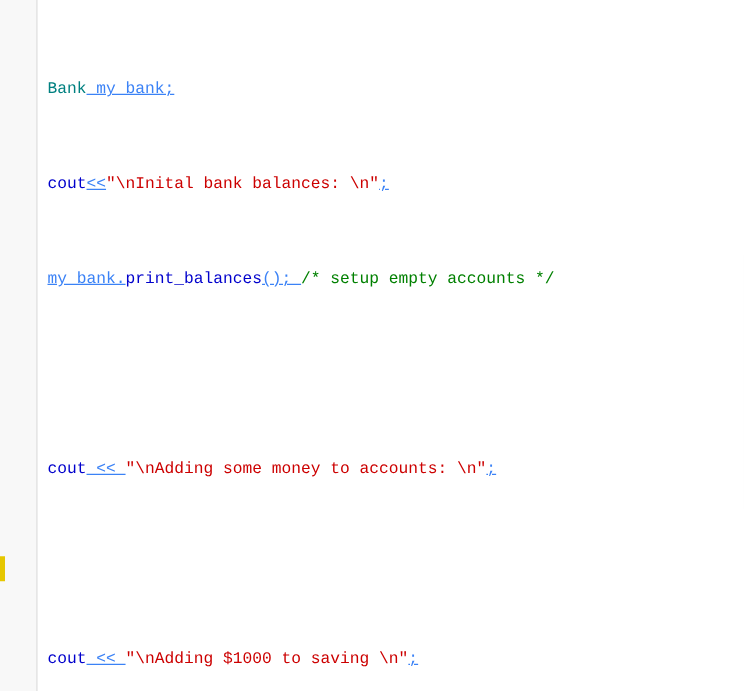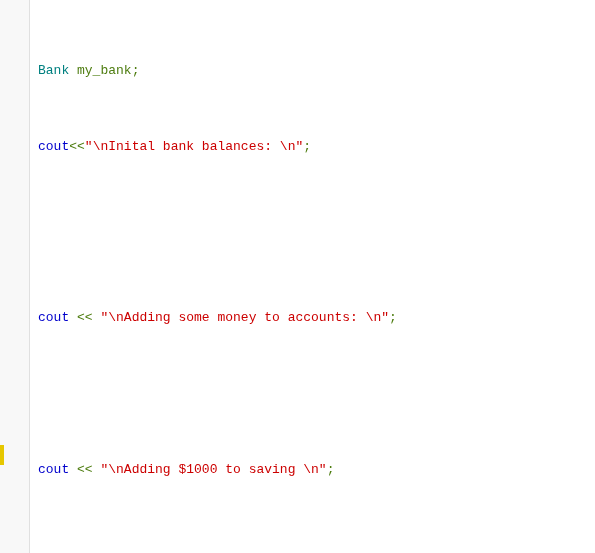--- a/index.html
+++ b/index.html
@@ -38,39 +38,40 @@
       padding: 4px 8px;
       line-height: 19px;
       white-space: pre;
       overflow: hidden;
     }
     .line {
       display: block;
       line-height: 19px;
     }
     
-    .c-default { color: #4d7c0f; }
+    .c-default { color: #3b82f6; text-decoration: underline; }
     .c-blue { color: #0000cc; text-align: right; }
     .c-teal { color: #008080; }
     .c-comment { color: #008000; }
     .c-str { color: #cc0000; }
   </style>
 </head>
 <body>
 
 <div class="code-container">
   <div class="gutter">
     <div class="yellow-bar"></div>
   </div>
   <div class="code-area">
     
     <span class="line"><span class="c-teal">Bank</span><span class="c-default"> my_bank;</span></span>
     
     <span class="line"><span class="c-blue">cout</span><span class="c-default">&lt;&lt;</span><span class="c-str">"\nInital bank balances: \n"</span><span class="c-default">;</span></span>
     
+    <span class="line"><span class="c-default">my_bank.</span><span class="c-blue">print_balances</span><span class="c-default">(); </span><span class="c-comment">/* setup empty accounts */</span></span>
     
     <span class="line"> </span>
     
     <span class="line"><span class="c-blue">cout</span><span class="c-default"> &lt;&lt; </span><span class="c-str">"\nAdding some money to accounts: \n"</span><span class="c-default">;</span></span>
     
     <span class="line"> </span>
     
     <span class="line"><span class="c-blue">cout</span><span class="c-default"> &lt;&lt; </span><span class="c-str">"\nAdding $1000 to saving \n"</span><span class="c-default">;</span></span>
     
     

